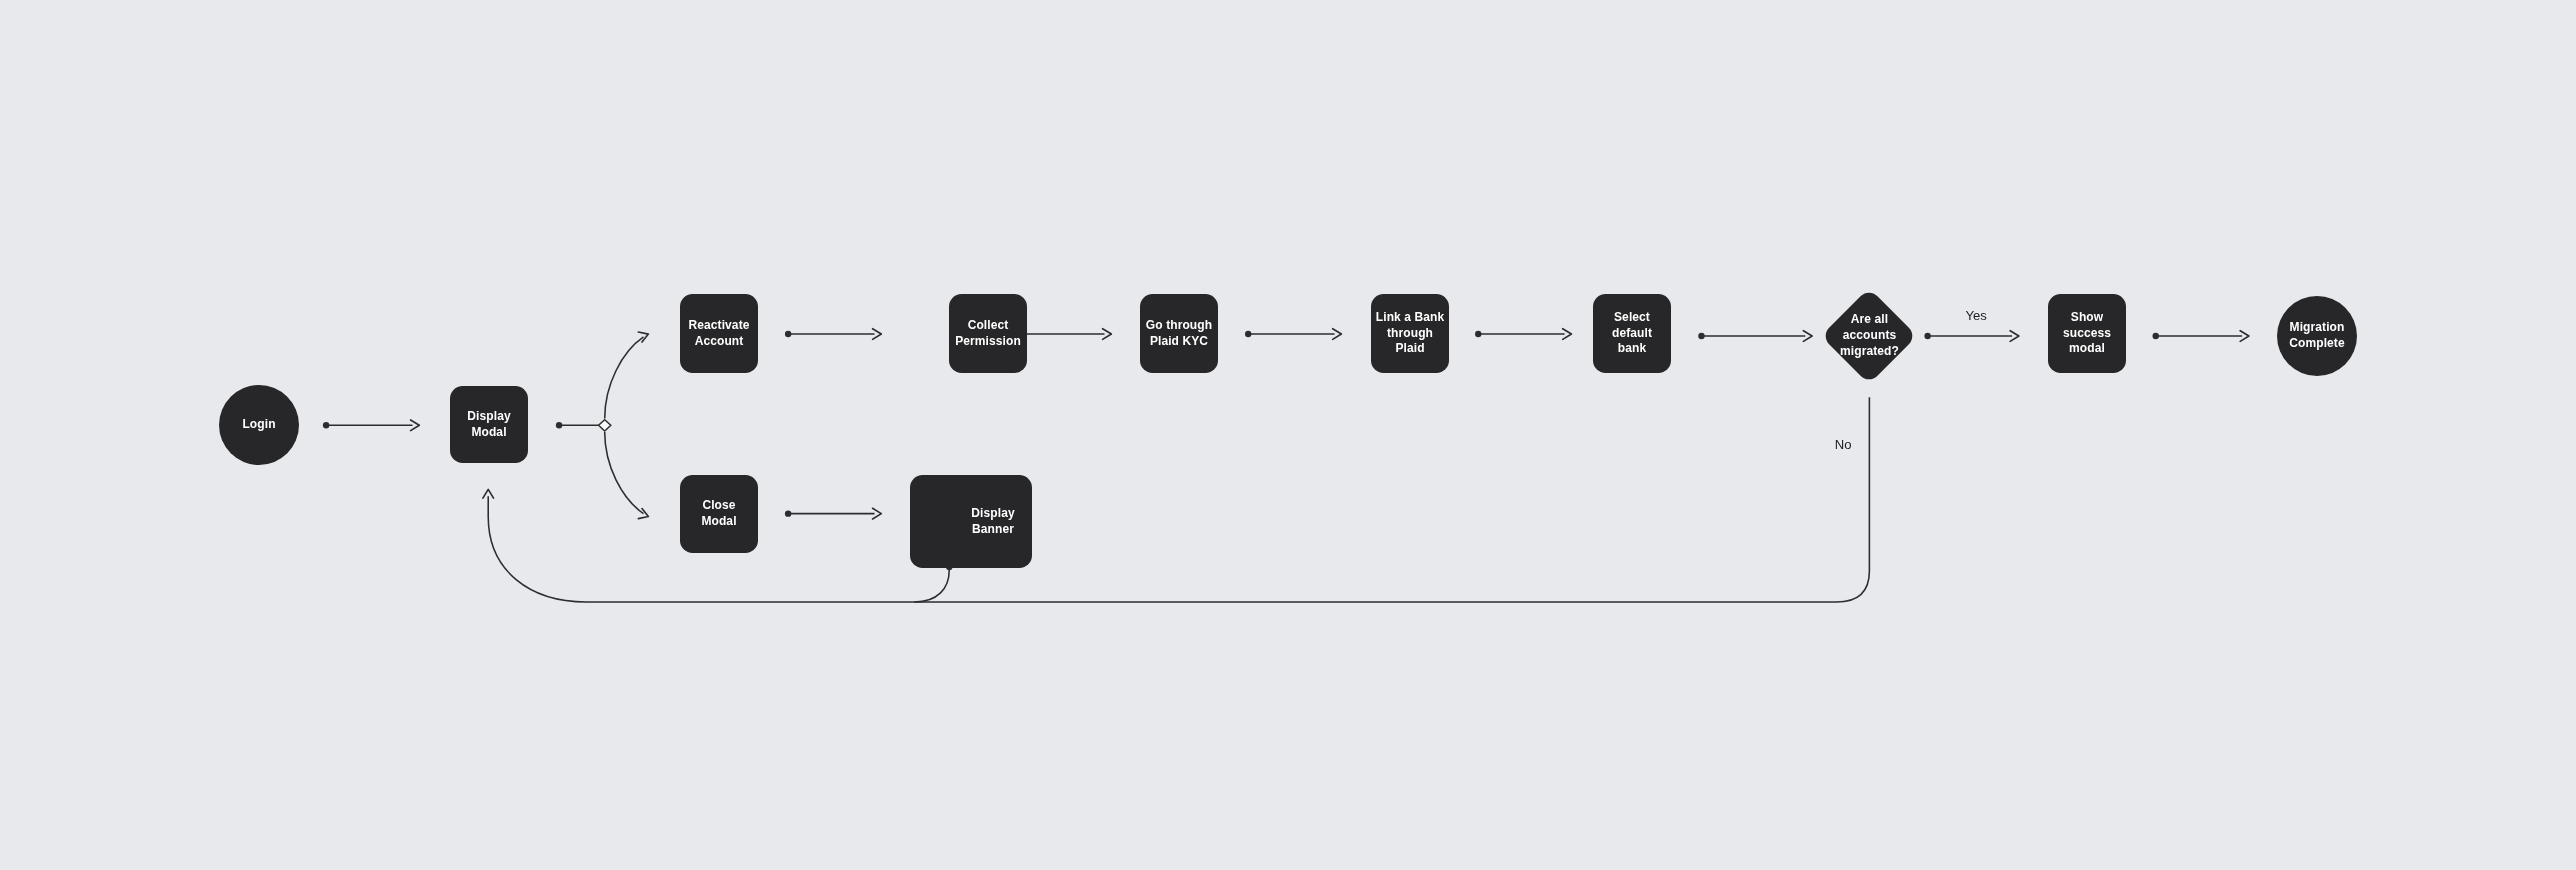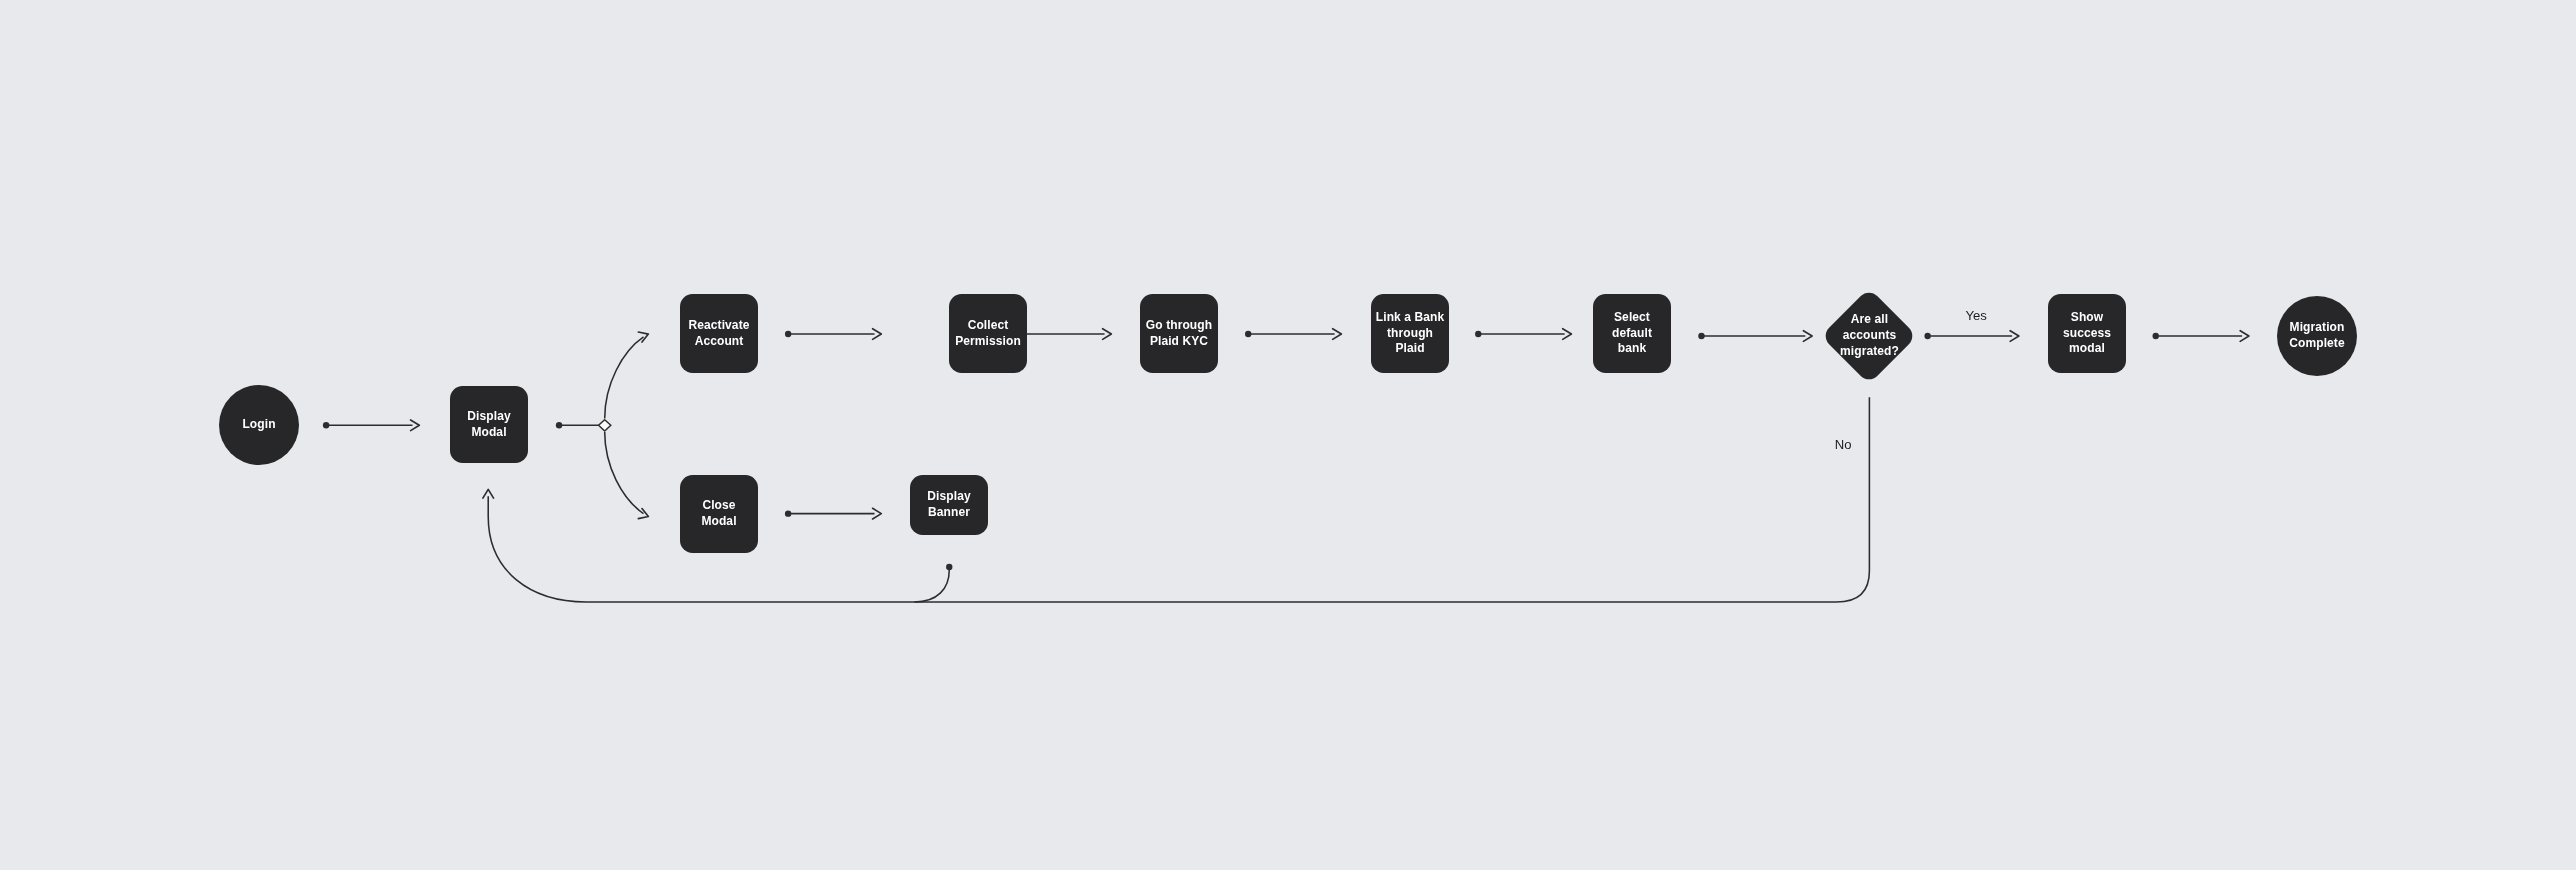--- a/index.html
+++ b/index.html
@@ -145,21 +145,21 @@
   </div>
 
   <div class="node box" style="left:680px;top:475px;width:78px;height:78px;">
     <span class="node-label">Close Modal</span>
   </div>
 
   <div class="node box" style="left:910px;top:294px;width:78px;height:79px;margin-left:39px;">
     <span class="node-label">Collect Permission</span>
   </div>
 
-  <div class="node box" style="left:910px;top:475px;width:78px;height:60px;">
+  <div class="node box" style="left:910px;top:475px;width:78px;height:93px;padding-left:44px;">
     <span class="node-label">Display Banner</span>
   </div>
 
   <div class="node box" style="left:1140px;top:294px;width:78px;height:79px;align-items:center;">
     <span class="node-label">Go through Plaid KYC</span>
   </div>
 
   <div class="node box" style="left:1371px;top:294px;width:78px;height:79px;text-align:center;">
     <span class="node-label">Link a Bank through Plaid</span>
   </div>

